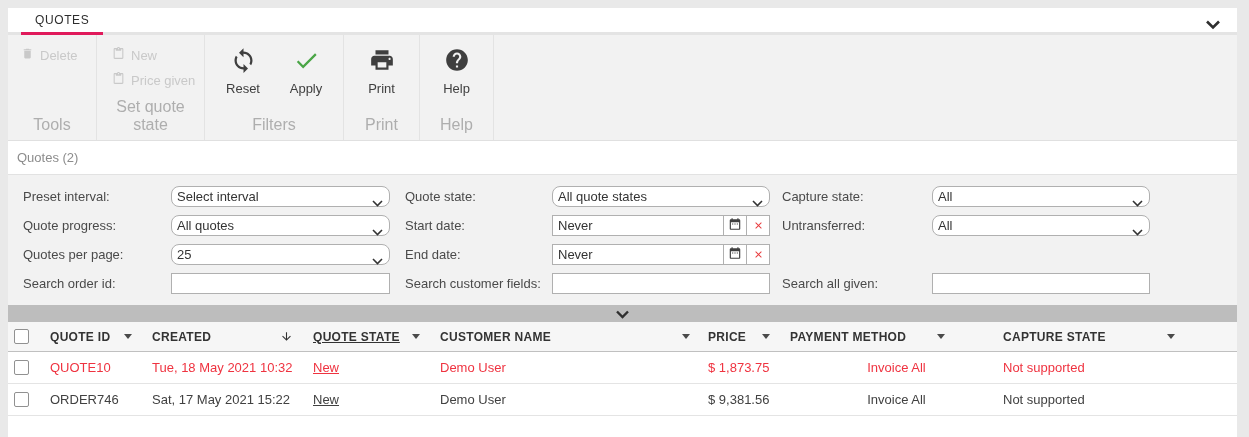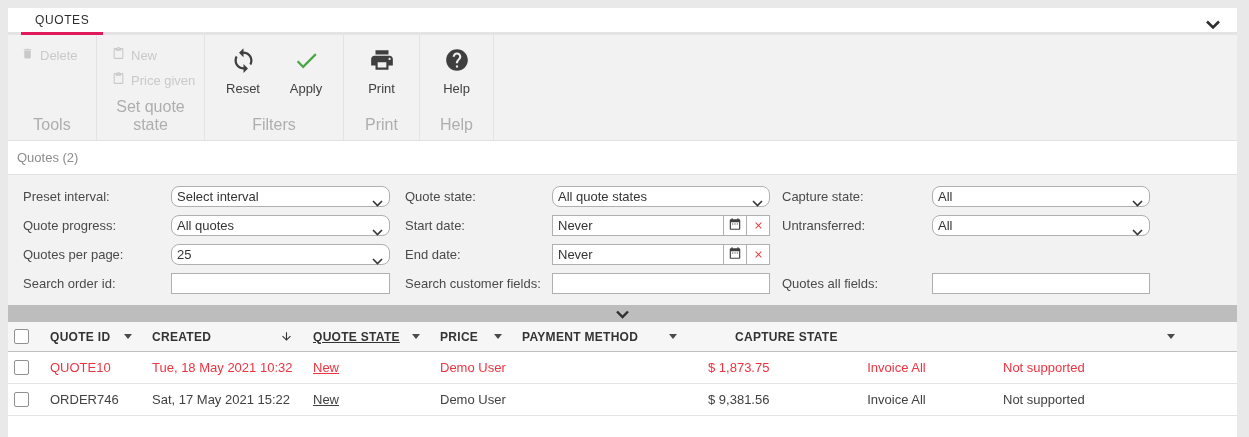--- a/index.html
+++ b/index.html
@@ -341,21 +341,21 @@
               </svg></span>
         </span>
       </div>
       <div></div>
       <div></div>
 
       <div class="flabel">Search order id:</div>
       <div><input type="text" class="textbox" value="" style=""></div>
       <div class="flabel pad15">Search customer fields:</div>
       <div><input type="text" class="textbox" value="" style=""></div>
-      <div class="flabel pad12">Quotes all fields:</div>
+      <div class="flabel pad12">Search all given:</div>
       <div><input type="text" class="textbox" value="" style=""></div>
     </div>
   </div>
 
   <div class="collapse-strip">
     <span>
       <svg width="15" height="9" viewBox="0 0 15 9">
           <path d="M2 1.5 L7.5 7 L13 1.5" fill="none" stroke="#2f2f2f" stroke-width="2.4"></path>
         </svg>
     </span>
@@ -374,20 +374,24 @@
       <span class="sorticon">
         <svg width="13" height="13" viewBox="0 0 24 24" fill="#333">
             <path d="M20 12l-1.41-1.41L13 16.17V4h-2v12.17l-5.58-5.59L4 12l8 8 8-8z"></path>
           </svg>
       </span>
     </div>
     <div class="hc c3">
       <span>QUOTE STATE</span>
       <span class="caret"></span>
     </div>
+    <div class="hc c4">
+      <span>CUSTOMER NAME</span>
+      <span class="caret"></span>
+    </div>
     <div class="hc c5">
       <span>PRICE</span>
       <span class="caret"></span>
     </div>
     <div class="hc c6">
       <span>PAYMENT METHOD</span>
       <span class="caret"></span>
     </div>
     <div class="hc c7">
       <span>CAPTURE STATE</span>

